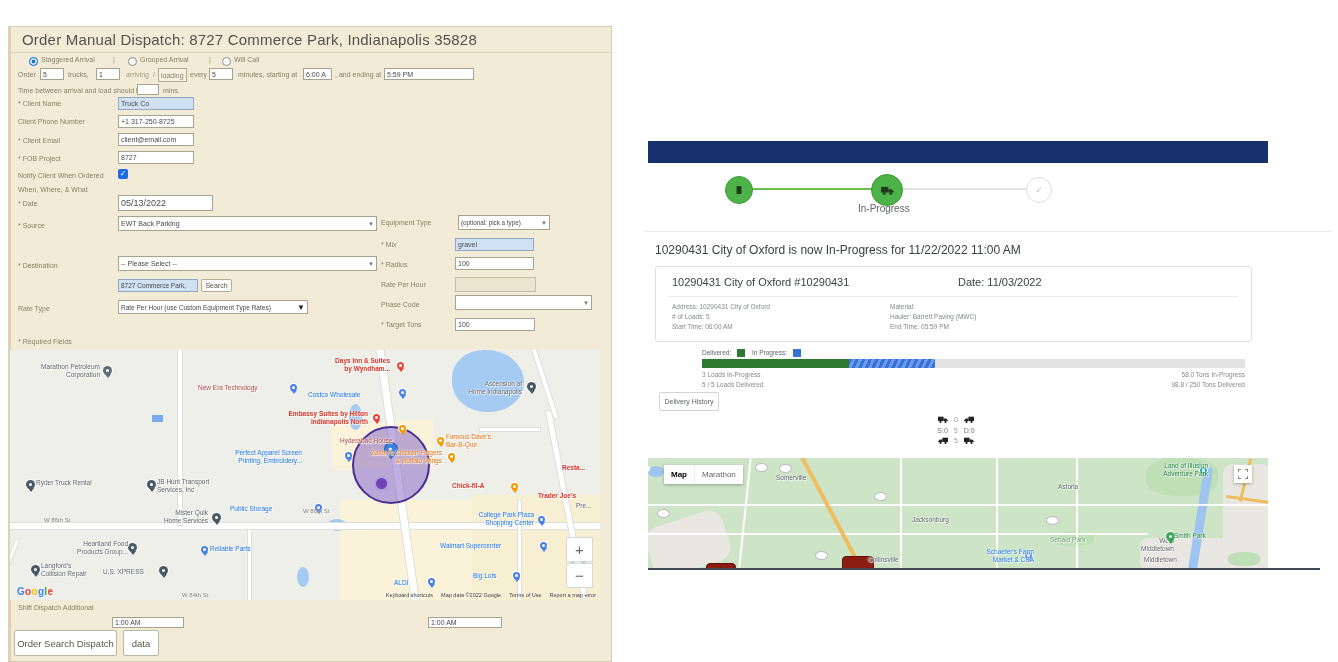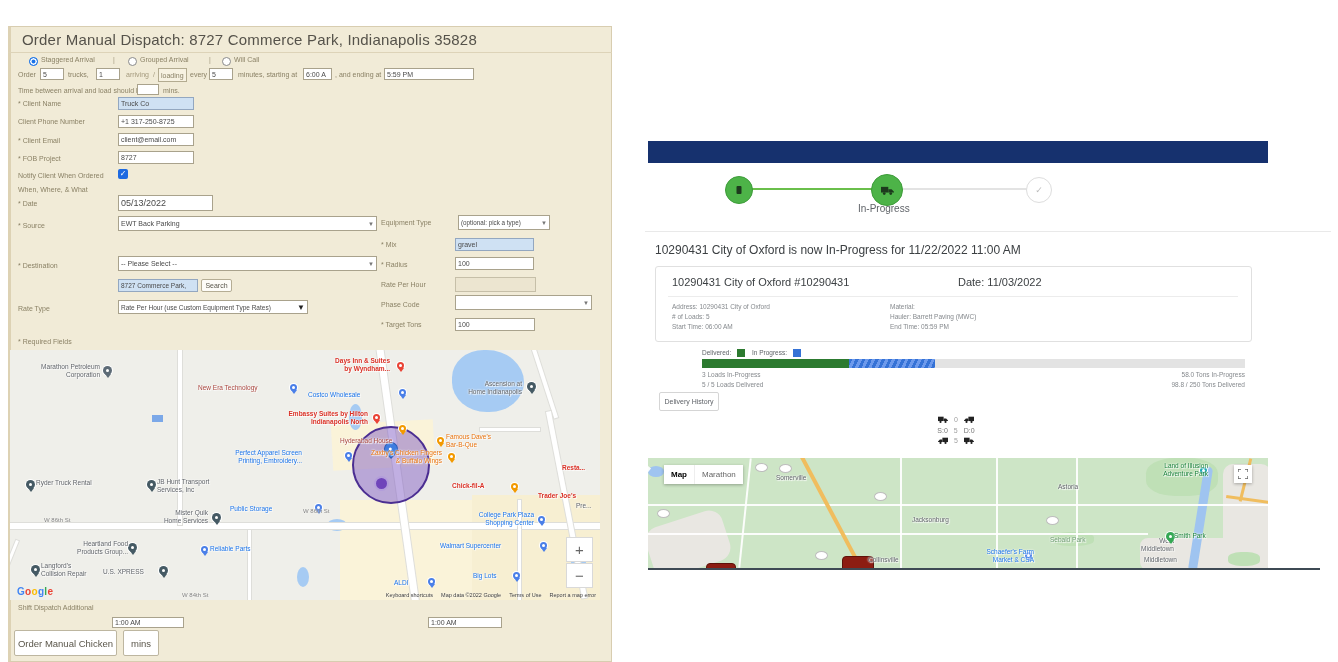--- a/index.html
+++ b/index.html
@@ -272,22 +272,22 @@
     <div class="gmlabel" style="left: 552px; top: 114px; width: 36px; text-align: left; color: rgb(217, 48, 37); font-weight: 700;">Resta...</div>
     <div class="gmlabel" style="left: 566px; top: 152px; width: 26px; text-align: left; color: rgb(95, 99, 104);">Pre...</div>
     <div class="street-label" style="left: 34px; top: 167px;">W 86th St</div>
     <div class="street-label" style="left: 293px; top: 158px;">W 86th St</div>
     <div class="street-label" style="left: 172px; top: 242px;">W 84th St</div>
   </div>
 
 <span class="lbl" style="left:18px;top:604px;">Shift Dispatch Additional</span>
 <div class="inp" style="left:112px;top:617px;width:72px;height:11px;">1:00 AM</div>
 <div class="inp" style="left:428px;top:617px;width:74px;height:11px;">1:00 AM</div>
-<div class="btn" style="left:14px;top:630px;width:103px;height:26px;font-size:9.5px;background:#fff;border-color:#bdb6a0;">Order Manual Chicken</div>
-<div class="btn" style="left:123px;top:630px;width:36px;height:26px;font-size:9.5px;background:#fff;border-color:#bdb6a0;">mins</div>
+<div class="btn" style="left:14px;top:630px;width:103px;height:26px;font-size:9.5px;background:#fff;border-color:#bdb6a0;">Order Search Dispatch</div>
+<div class="btn" style="left:123px;top:630px;width:36px;height:26px;font-size:9.5px;background:#fff;border-color:#bdb6a0;">data</div>
 
 <div class="abs" id="navbar"></div>
 
 <div class="abs stepline" style="left:738px;width:148px;background:#6abf4b;"></div>
 <div class="abs stepline" style="left:886px;width:152px;background:#e3e3e3;"></div>
 <div class="abs stepc green" style="left:725px;top:176px;width:26px;height:26px;">
   <svg width="10" height="10" viewBox="0 0 10 10">
       <rect x="2.5" y="1" width="5" height="8" rx="1" fill="#1d3a1d"></rect>
     </svg>
 </div>

